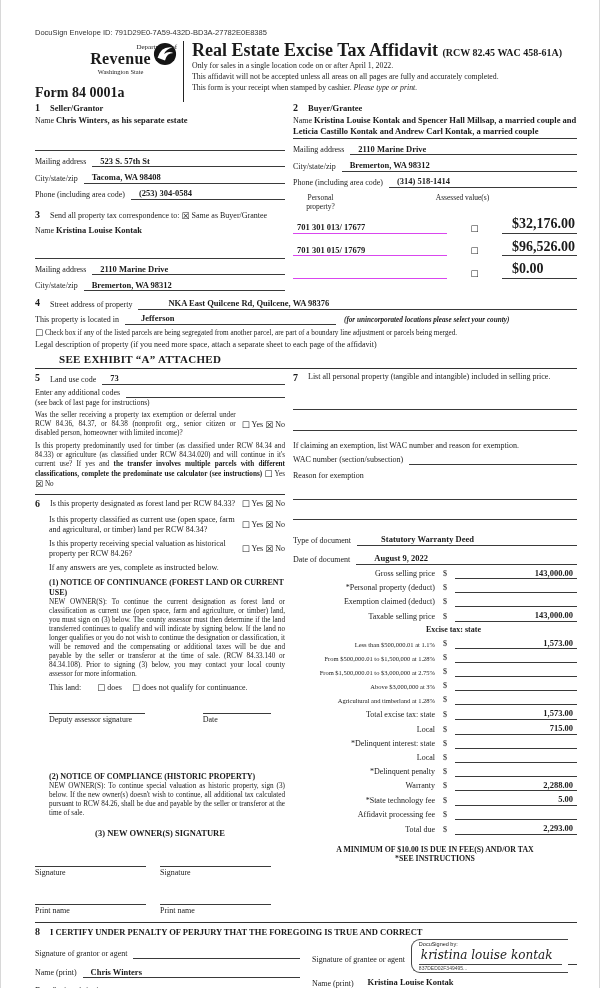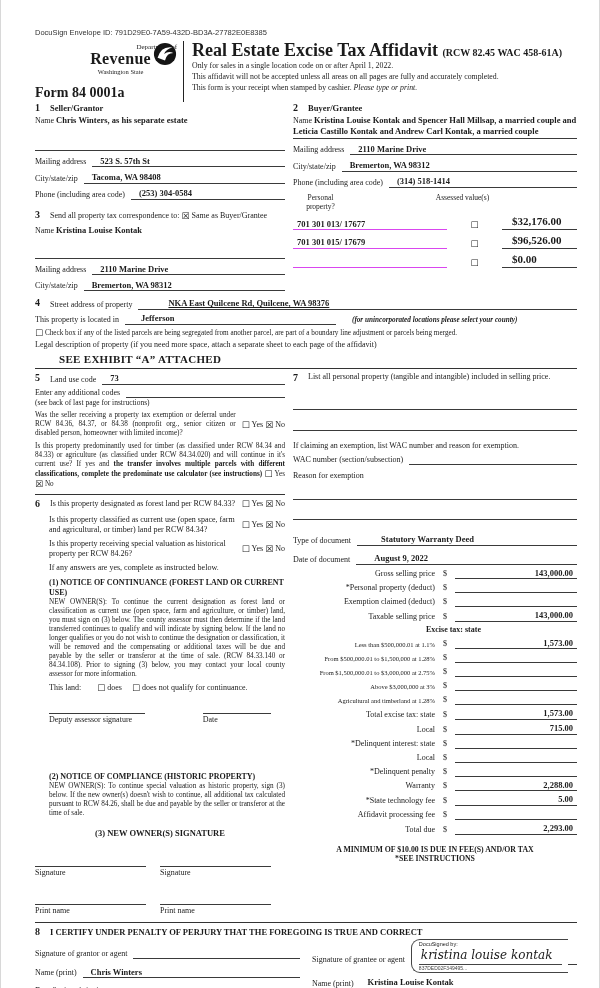--- a/index.html
+++ b/index.html
@@ -41,21 +41,21 @@
   .blankline{border-bottom:1px solid #3a3a3a;height:10px;margin:3px 0 0 0;}
   .frow{display:flex;align-items:flex-end;margin-top:4.5px;}
   .frow .lab{flex:none;padding-right:6px;}
   .frow .f{flex:1;}
   
   .parcel-head{display:flex;font-size:7.5px;margin-top:5px;text-align:center;}
   .ph1{width:150px;}.ph2{width:55px;}.ph3{flex:1;}
   .parcel-row{display:flex;align-items:flex-end;margin-top:4px;}
   .pr-num{width:150px;border-bottom:1px solid #d946ef;font-weight:bold;font-size:8.5px;padding-left:4px;min-height:10px;}
   .pr-cb{width:55px;text-align:center;}
-  .pr-val{flex:1;border-bottom:1px solid #3a3a3a;font-weight:bold;font-size:11px;padding-left:10px;min-height:10px;}
+  .pr-val{flex:1;border-bottom:1px solid #3a3a3a;font-weight:bold;font-size:14px;padding-left:10px;min-height:10px;}
   
   .q{display:flex;align-items:center;margin-top:4px;}
   .q .qt{flex:1;padding-right:6px;}
   .yn{flex:none;white-space:nowrap;font-size:8px;}
   .small-text{font-size:7.2px;text-align:justify;}
   .exhibit{font-size:11px;font-weight:bold;margin:3px 0 2px 24px;letter-spacing:.3px;}
   
   .tax-row{display:flex;align-items:flex-end;margin-top:3px;}
   .tax-label{flex:1;text-align:right;padding-right:8px;}
   .tax-label.sm{font-size:6.5px;}
@@ -179,26 +179,26 @@
         <span class="pr-cb"><span class="cb">☐</span></span>
         <span class="pr-val">$0.00</span>
       </div>
     </div>
   </div>
 
   <div style="margin-top:6px;">
     <div class="frow" style="margin-top:0;">
       <span class="secnum">4</span>
       <span class="lab">Street address of property</span>
-      <span class="f" style="text-align:left;padding-left:30px;text-decoration:underline;">NKA East Quilcene Rd, Quilcene, WA  98376</span>
+      <span class="f" style="text-align:left;padding-left:30px;">NKA East Quilcene Rd, Quilcene, WA  98376</span>
     </div>
     <div class="frow" style="margin-top:3px;">
       <span class="lab">This property is located in</span>
       <span class="f" style="flex:none;width:190px;text-align:left;padding-left:16px;">Jefferson</span>
-      <span class="b i" style="font-size:7.2px;padding-left:8px;margin-left:8px;">(for unincorporated locations please select your county)</span>
+      <span class="b i" style="font-size:7.2px;padding-left:8px;">(for unincorporated locations please select your county)</span>
     </div>
     <div class="small-text" style="margin-top:3px;">
       <span class="cb">☐</span>
       <span>Check box if any of the listed parcels are being segregated from another parcel, are part of a boundary line adjustment or parcels being merged.</span>
     </div>
     <div style="margin-top:2px;">Legal description of property (if you need more space, attach a separate sheet to each page of the affidavit)</div>
     <div class="exhibit">SEE EXHIBIT “A” ATTACHED</div>
   </div>
 
   <div class="cols" style="border-top:1px solid #333;padding-top:3px;">

